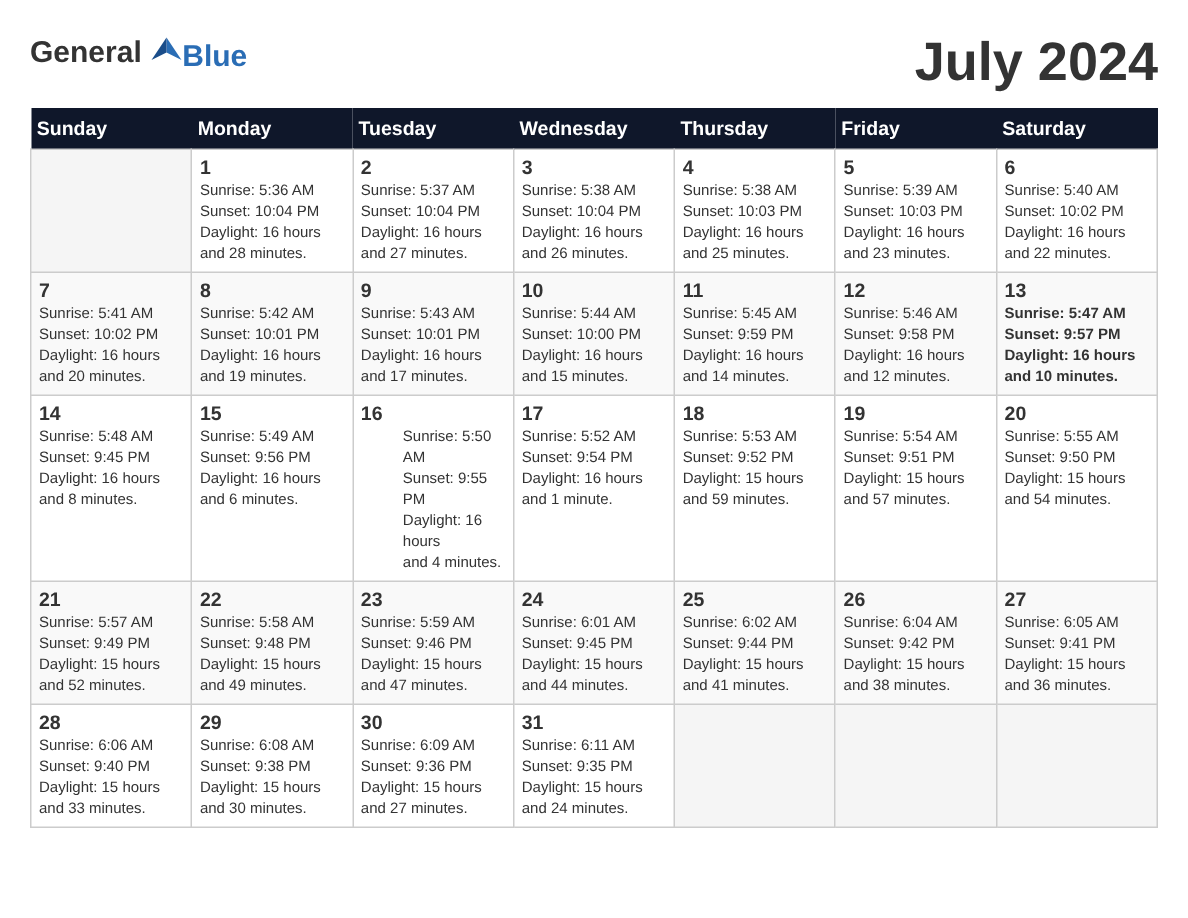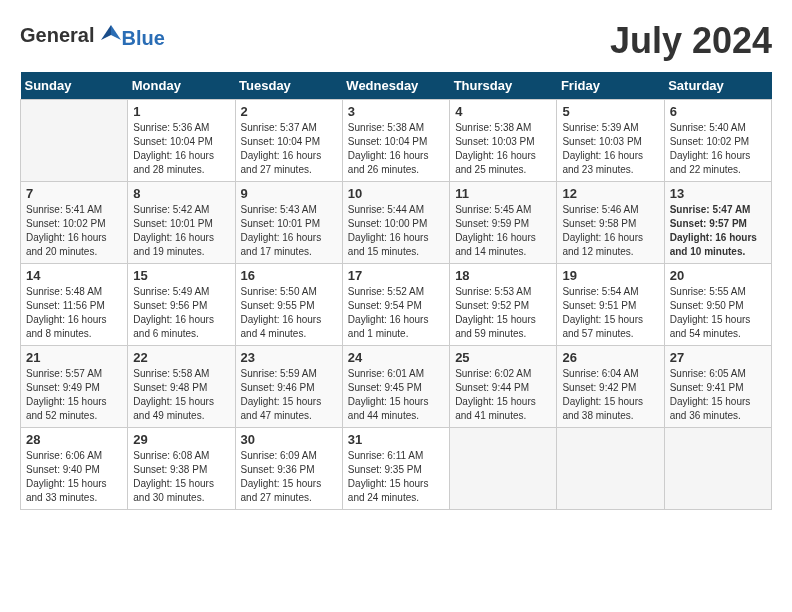--- a/index.html
+++ b/index.html
@@ -36,21 +36,21 @@
     .location-title {
       font-size: 16px;
       color: #555;
     }
     table {
       width: 100%;
       border-collapse: collapse;
       font-size: 11px;
     }
     thead th {
-      background-color: #0c4a6e;
+      background-color: #0f172a;
       color: #fff;
       padding: 6px 4px;
       text-align: left;
       font-size: 13px;
       font-weight: bold;
     }
     tbody td {
       border: 1px solid #ccc;
       padding: 4px 5px;
       vertical-align: top;
@@ -204,34 +204,34 @@
           <div class="day-info" style="white-space: pre-line; font-weight: bold;">Sunrise: 5:47 AM
 Sunset: 9:57 PM
 Daylight: 16 hours
 and 10 minutes.</div>
         </td>
       </tr>
       <tr>
         <td>
           <span class="day-number">14</span>
           <div class="day-info" style="white-space: pre-line;">Sunrise: 5:48 AM
-Sunset: 11:56 PM
+Sunset: 9:45 PM
 Daylight: 16 hours
 and 8 minutes.</div>
         </td>
         <td>
           <span class="day-number">15</span>
           <div class="day-info" style="white-space: pre-line;">Sunrise: 5:49 AM
 Sunset: 9:56 PM
 Daylight: 16 hours
 and 6 minutes.</div>
         </td>
         <td>
           <span class="day-number">16</span>
-          <div class="day-info" style="white-space: pre-line;">Sunrise: 5:50 AM
+          <div class="day-info" style="white-space: pre-line; margin-left: 28px;">Sunrise: 5:50 AM
 Sunset: 9:55 PM
 Daylight: 16 hours
 and 4 minutes.</div>
         </td>
         <td>
           <span class="day-number">17</span>
           <div class="day-info" style="white-space: pre-line;">Sunrise: 5:52 AM
 Sunset: 9:54 PM
 Daylight: 16 hours
 and 1 minute.</div>

